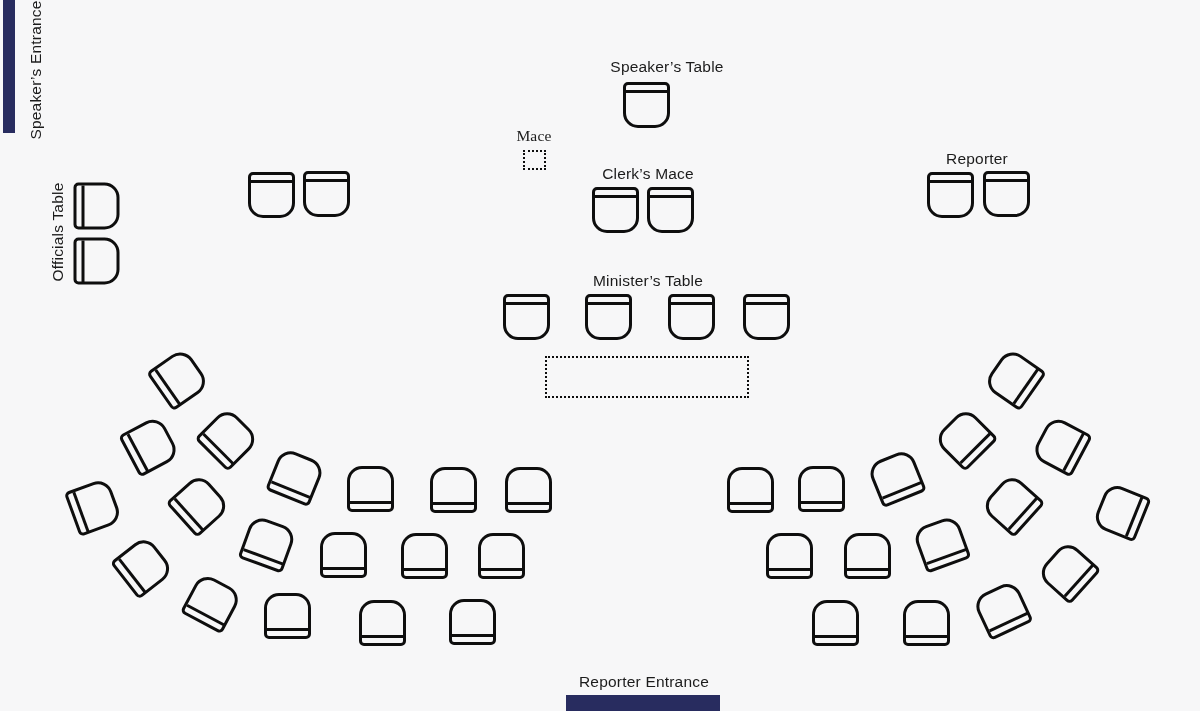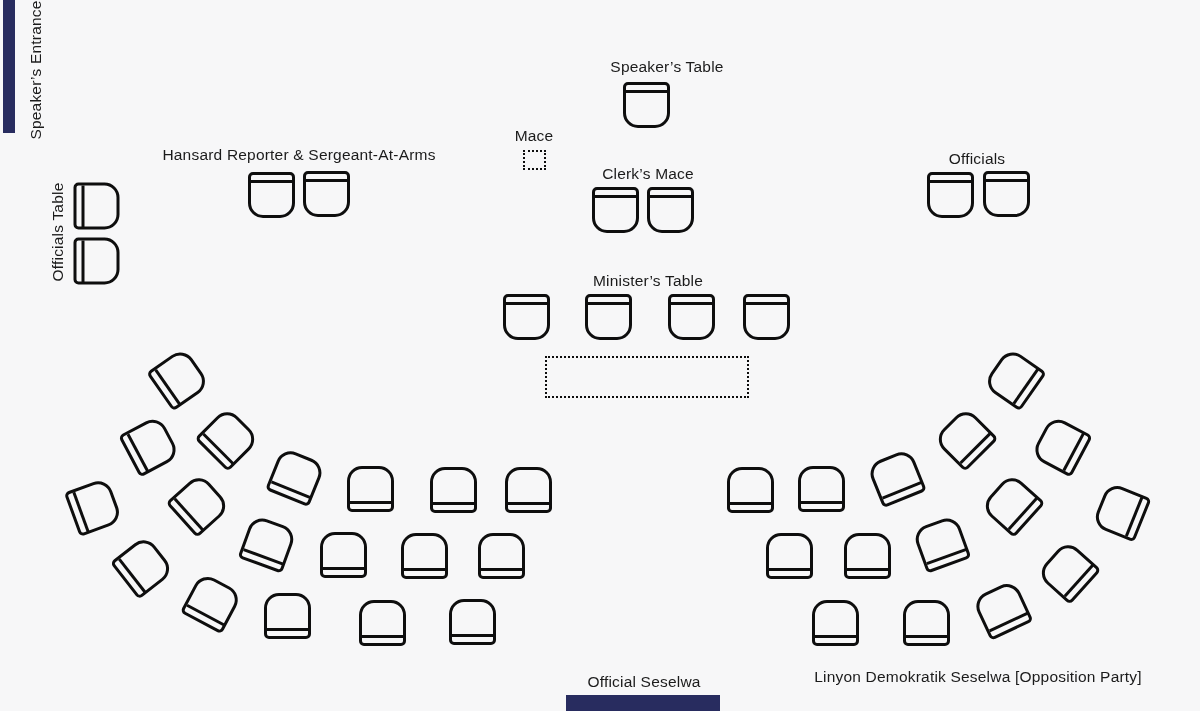--- a/index.html
+++ b/index.html
@@ -33,21 +33,21 @@
   }
   .bar{
     position:absolute;
     background:var(--navy);
   }
   #bar-speakers-entrance{left:3px;top:0;width:12px;height:133px;}
   #bar-official-entrance{left:566px;top:695px;width:154px;height:16px;}
   #label-speakers-entrance{left:36px;top:70px;}
   #label-officials-table{left:58px;top:232px;}
   #label-speakers-table{left:667px;top:67px;}
-  #label-mace{left:534px;top:136px;}
+  #label-mace{left:534px;top:136px;font-family:Liberation Serif, serif;}
   #label-clerks-table{left:648px;top:174px;}
   #label-hansard{left:299px;top:155px;}
   #label-security{left:977px;top:159px;}
   #label-ministers-table{left:648px;top:281px;}
   #label-ruling{left:287px;top:677px;}
   #label-opposition{left:978px;top:677px;}
   #label-official-entrance{left:644px;top:682px;}
   .dotted-box{
     position:absolute;
     border:2px dotted var(--outline);
@@ -82,23 +82,22 @@
 
   <div class="label vertical" id="label-officials-table">Officials Table</div>
 
   <div class="label" id="label-speakers-table">Speaker’s Table</div>
 
   <div class="label" id="label-mace">Mace</div>
   <div class="dotted-box" id="mace-box"></div>
 
   <div class="label" id="label-clerks-table">Clerk’s Mace</div>
 
-  <div class="label" id="label-hansard">Hansard Reporter &amp; Sergeant-At-Arms</div>
 
-  <div class="label" id="label-security">Officials</div>
+  <div class="label" id="label-security">Reporter</div>
 
   <div class="label" id="label-ministers-table">Minister’s Table</div>
 
   <div class="dotted-box" id="center-table"></div>
 
   <div id="seats-layer">
       <div class="seat" style="left: 622.5px; top: 82px; transform: rotate(180deg);"></div>
       <div class="seat" style="left: 592px; top: 187px; transform: rotate(180deg);"></div>
       <div class="seat" style="left: 646.5px; top: 187px; transform: rotate(180deg);"></div>
       <div class="seat" style="left: 248px; top: 172px; transform: rotate(180deg);"></div>
@@ -139,18 +138,17 @@
       <div class="seat" style="left: 917.5px; top: 521px; transform: rotate(-20deg);"></div>
       <div class="seat" style="left: 978.5px; top: 587px; transform: rotate(-25deg);"></div>
       <div class="seat" style="left: 726.5px; top: 467px; transform: rotate(0deg);"></div>
       <div class="seat" style="left: 797.5px; top: 466px; transform: rotate(0deg);"></div>
       <div class="seat" style="left: 765.5px; top: 533px; transform: rotate(0deg);"></div>
       <div class="seat" style="left: 843.5px; top: 533px; transform: rotate(0deg);"></div>
       <div class="seat" style="left: 811.5px; top: 600px; transform: rotate(0deg);"></div>
       <div class="seat" style="left: 902.5px; top: 600px; transform: rotate(0deg);"></div>
     </div>
 
-  <div class="label" id="label-opposition">Linyon Demokratik Seselwa [Opposition Party]</div>
 
-  <div class="label" id="label-official-entrance">Official Seselwa</div>
+  <div class="label" id="label-official-entrance">Reporter Entrance</div>
   <div class="bar" id="bar-official-entrance"></div>
 
 </div>
 
 </body></html>

